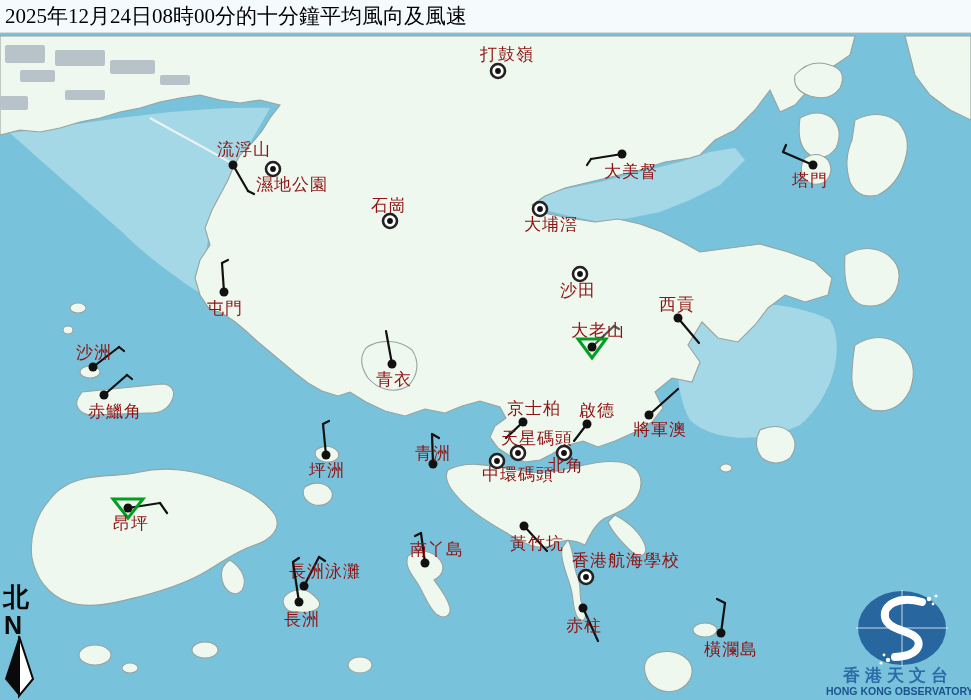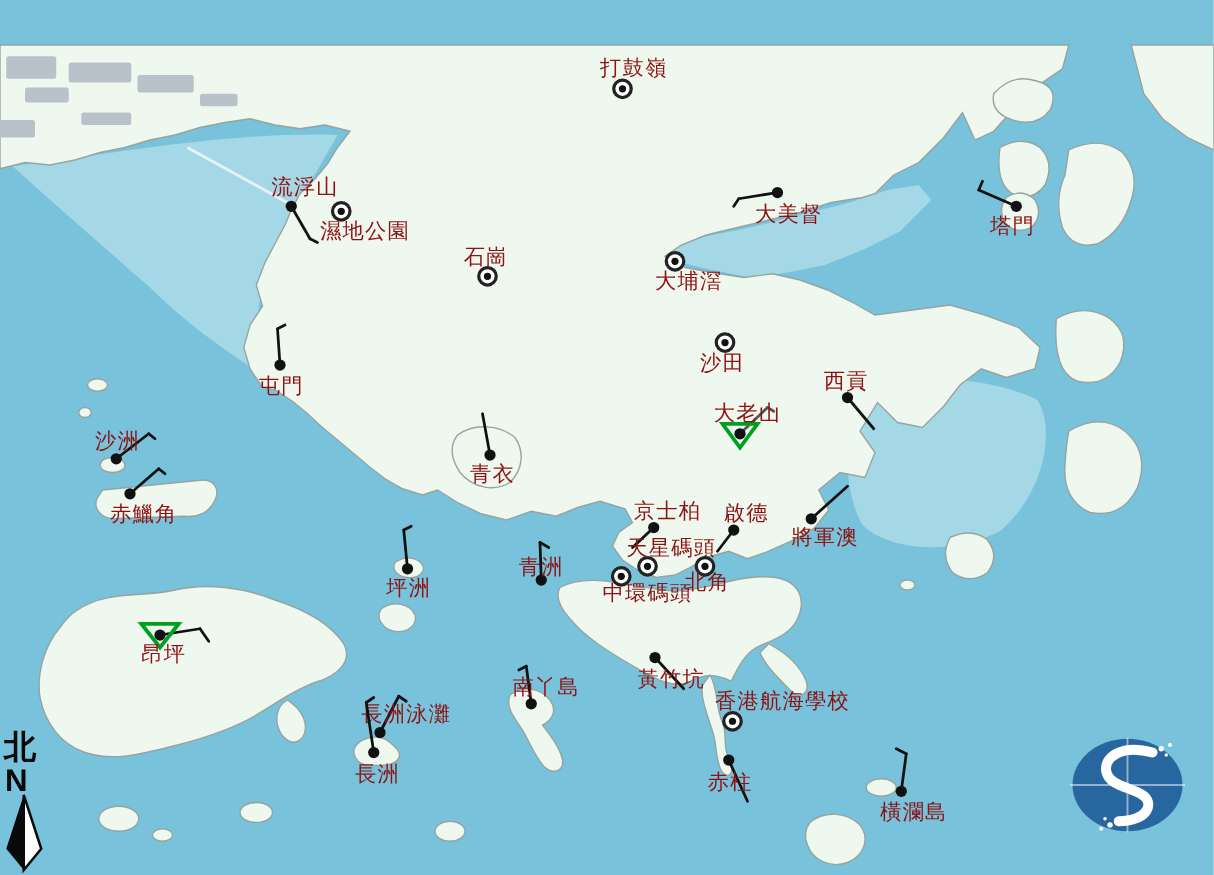--- a/index.html
+++ b/index.html
@@ -292,20 +292,27 @@
         <circle cx="929" cy="599" r="2.2"></circle>
           <circle cx="936" cy="596" r="1.6"></circle>
           <circle cx="933" cy="604" r="1.4"></circle>
         <circle cx="888" cy="660" r="2.2"></circle>
           <circle cx="881" cy="663" r="1.6"></circle>
           <circle cx="884" cy="655" r="1.4"></circle>
       </g>
     </g>
   </svg>
 
+  <div class="title-bar">
+    <span>2025年12月24日08時00分的十分鐘平均風向及風速</span>
+  </div>
 
   <div class="north">
     <div class="cjk" style="position:absolute;left:0;top:-115px;">北</div>
     <div class="ltr" style="position:absolute;left:1px;top:-86px;">N</div>
   </div>
 
+  <div class="logo">
+    <div class="cjk">香港天文台</div>
+    <div class="en">HONG KONG OBSERVATORY</div>
+  </div>
 
 </div>
 
 </body></html>

